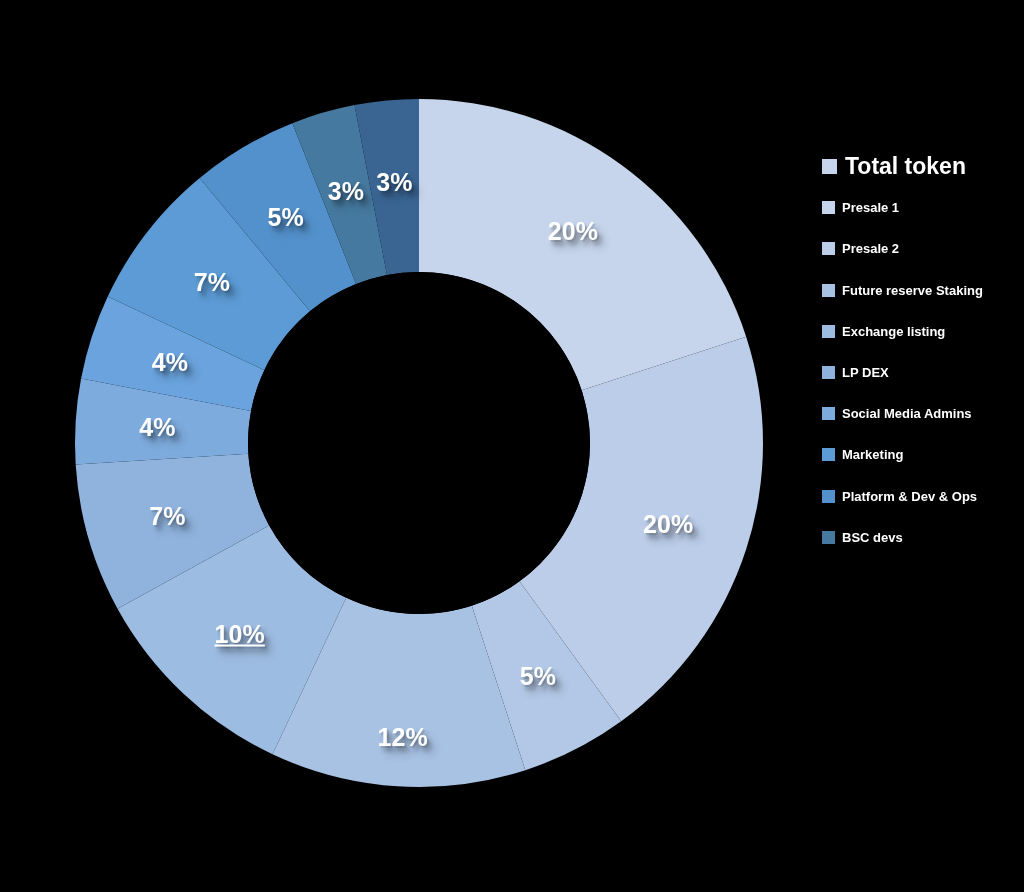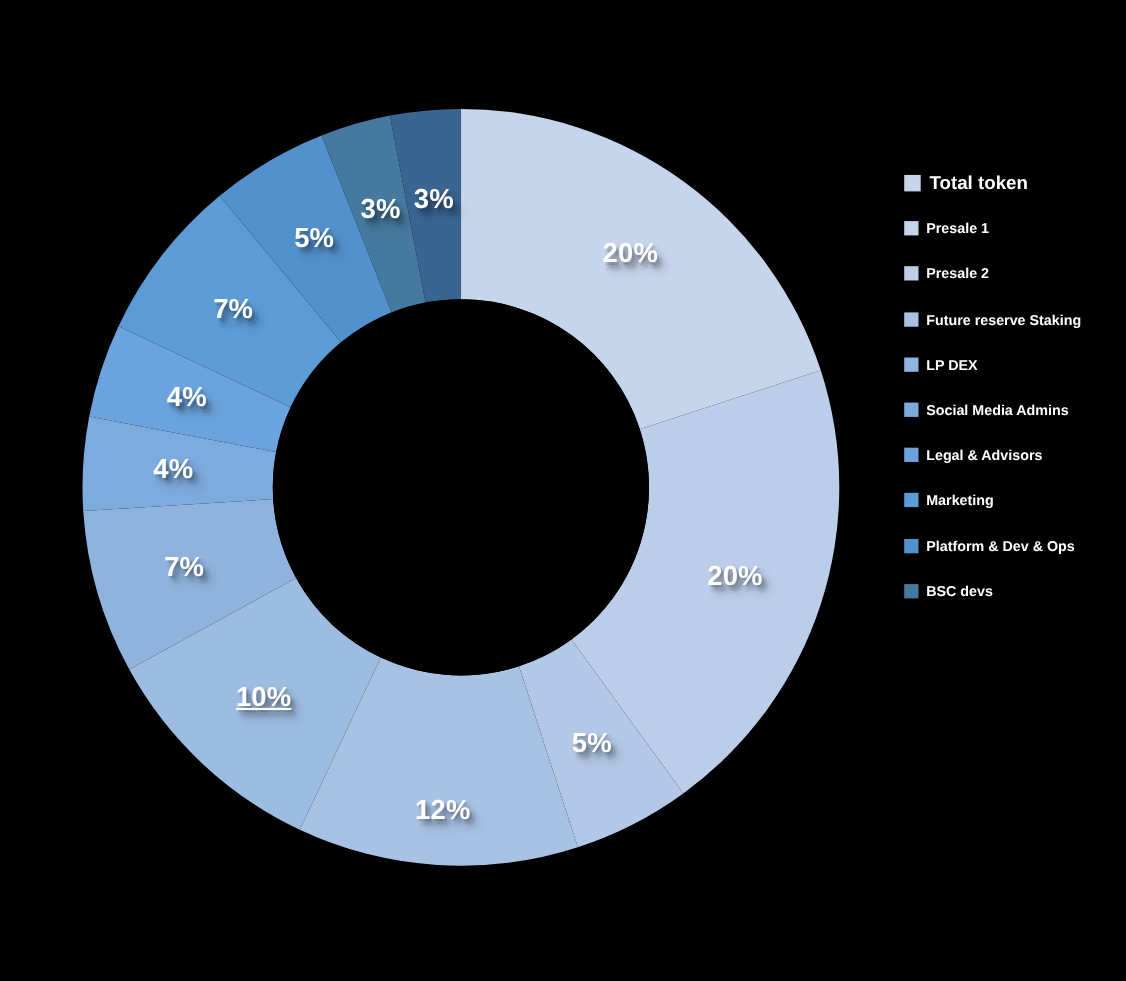--- a/index.html
+++ b/index.html
@@ -84,21 +84,21 @@
     white-space: nowrap;
     line-height: 1;
   }
   .legend-item.is-total .legend-swatch {
     width: 15px;
     height: 15px;
     flex: 0 0 15px;
     margin-right: 8px;
   }
   .legend-item.is-total .legend-label {
-    font-size: 17px;
+    font-size: 23px;
     text-align: right;
   }
 </style>
 </head>
 <body>
 
 <div id="chart-root">
 
   <div class="donut-area">
     <svg class="donut-svg" id="donut-svg" width="800" height="892" viewBox="0 0 800 892">
@@ -155,30 +155,30 @@
       </div>
       <div class="legend-item">
         <span class="legend-swatch" style="background: rgb(187, 205, 233);"></span>
         <span class="legend-label">Presale 2</span>
       </div>
       <div class="legend-item">
         <span class="legend-swatch" style="background: rgb(168, 194, 228);"></span>
         <span class="legend-label">Future reserve Staking</span>
       </div>
       <div class="legend-item">
+        <span class="legend-swatch" style="background: rgb(157, 188, 225);"></span>
+        <span class="legend-label">Exchange listing</span>
+      </div>
+      <div class="legend-item">
         <span class="legend-swatch" style="background: rgb(143, 179, 221);"></span>
         <span class="legend-label">LP DEX</span>
       </div>
       <div class="legend-item">
         <span class="legend-swatch" style="background: rgb(125, 171, 221);"></span>
         <span class="legend-label">Social Media Admins</span>
-      </div>
-      <div class="legend-item">
-        <span class="legend-swatch" style="background: rgb(106, 163, 221);"></span>
-        <span class="legend-label">Legal &amp; Advisors</span>
       </div>
       <div class="legend-item">
         <span class="legend-swatch" style="background: rgb(92, 155, 213);"></span>
         <span class="legend-label">Marketing</span>
       </div>
       <div class="legend-item">
         <span class="legend-swatch" style="background: rgb(83, 145, 204);"></span>
         <span class="legend-label">Platform &amp; Dev &amp; Ops</span>
       </div>
       <div class="legend-item">

